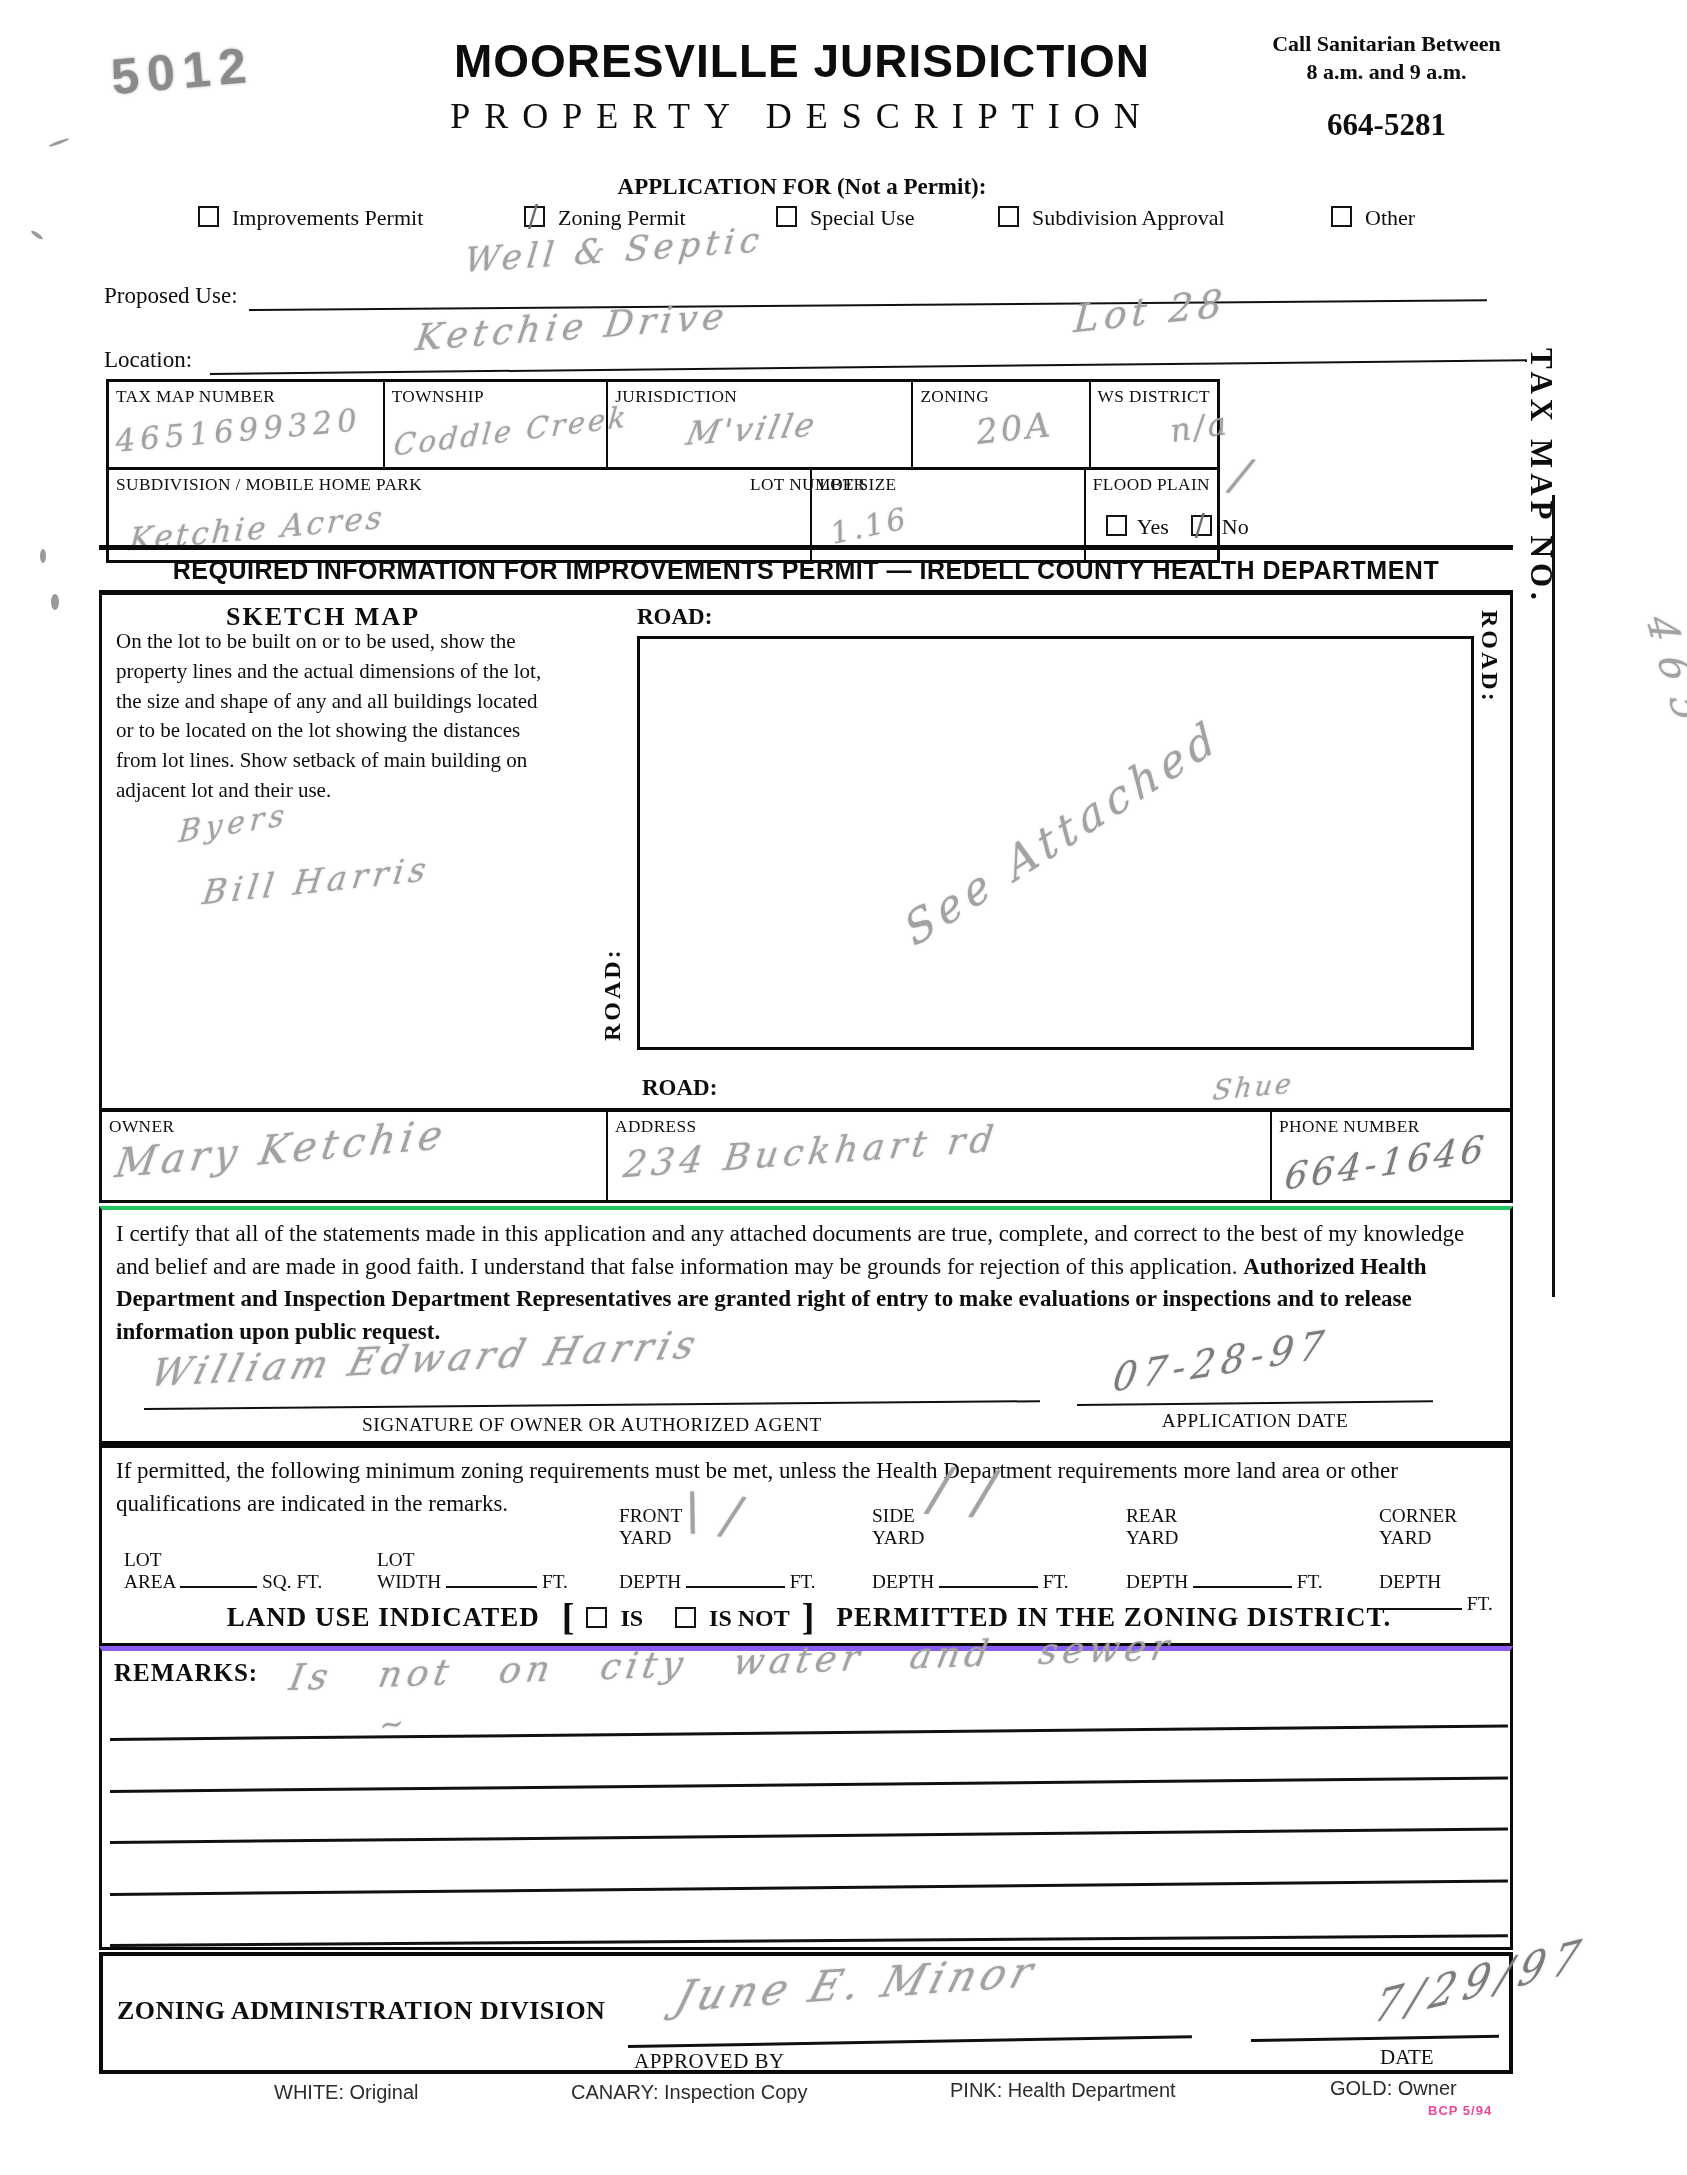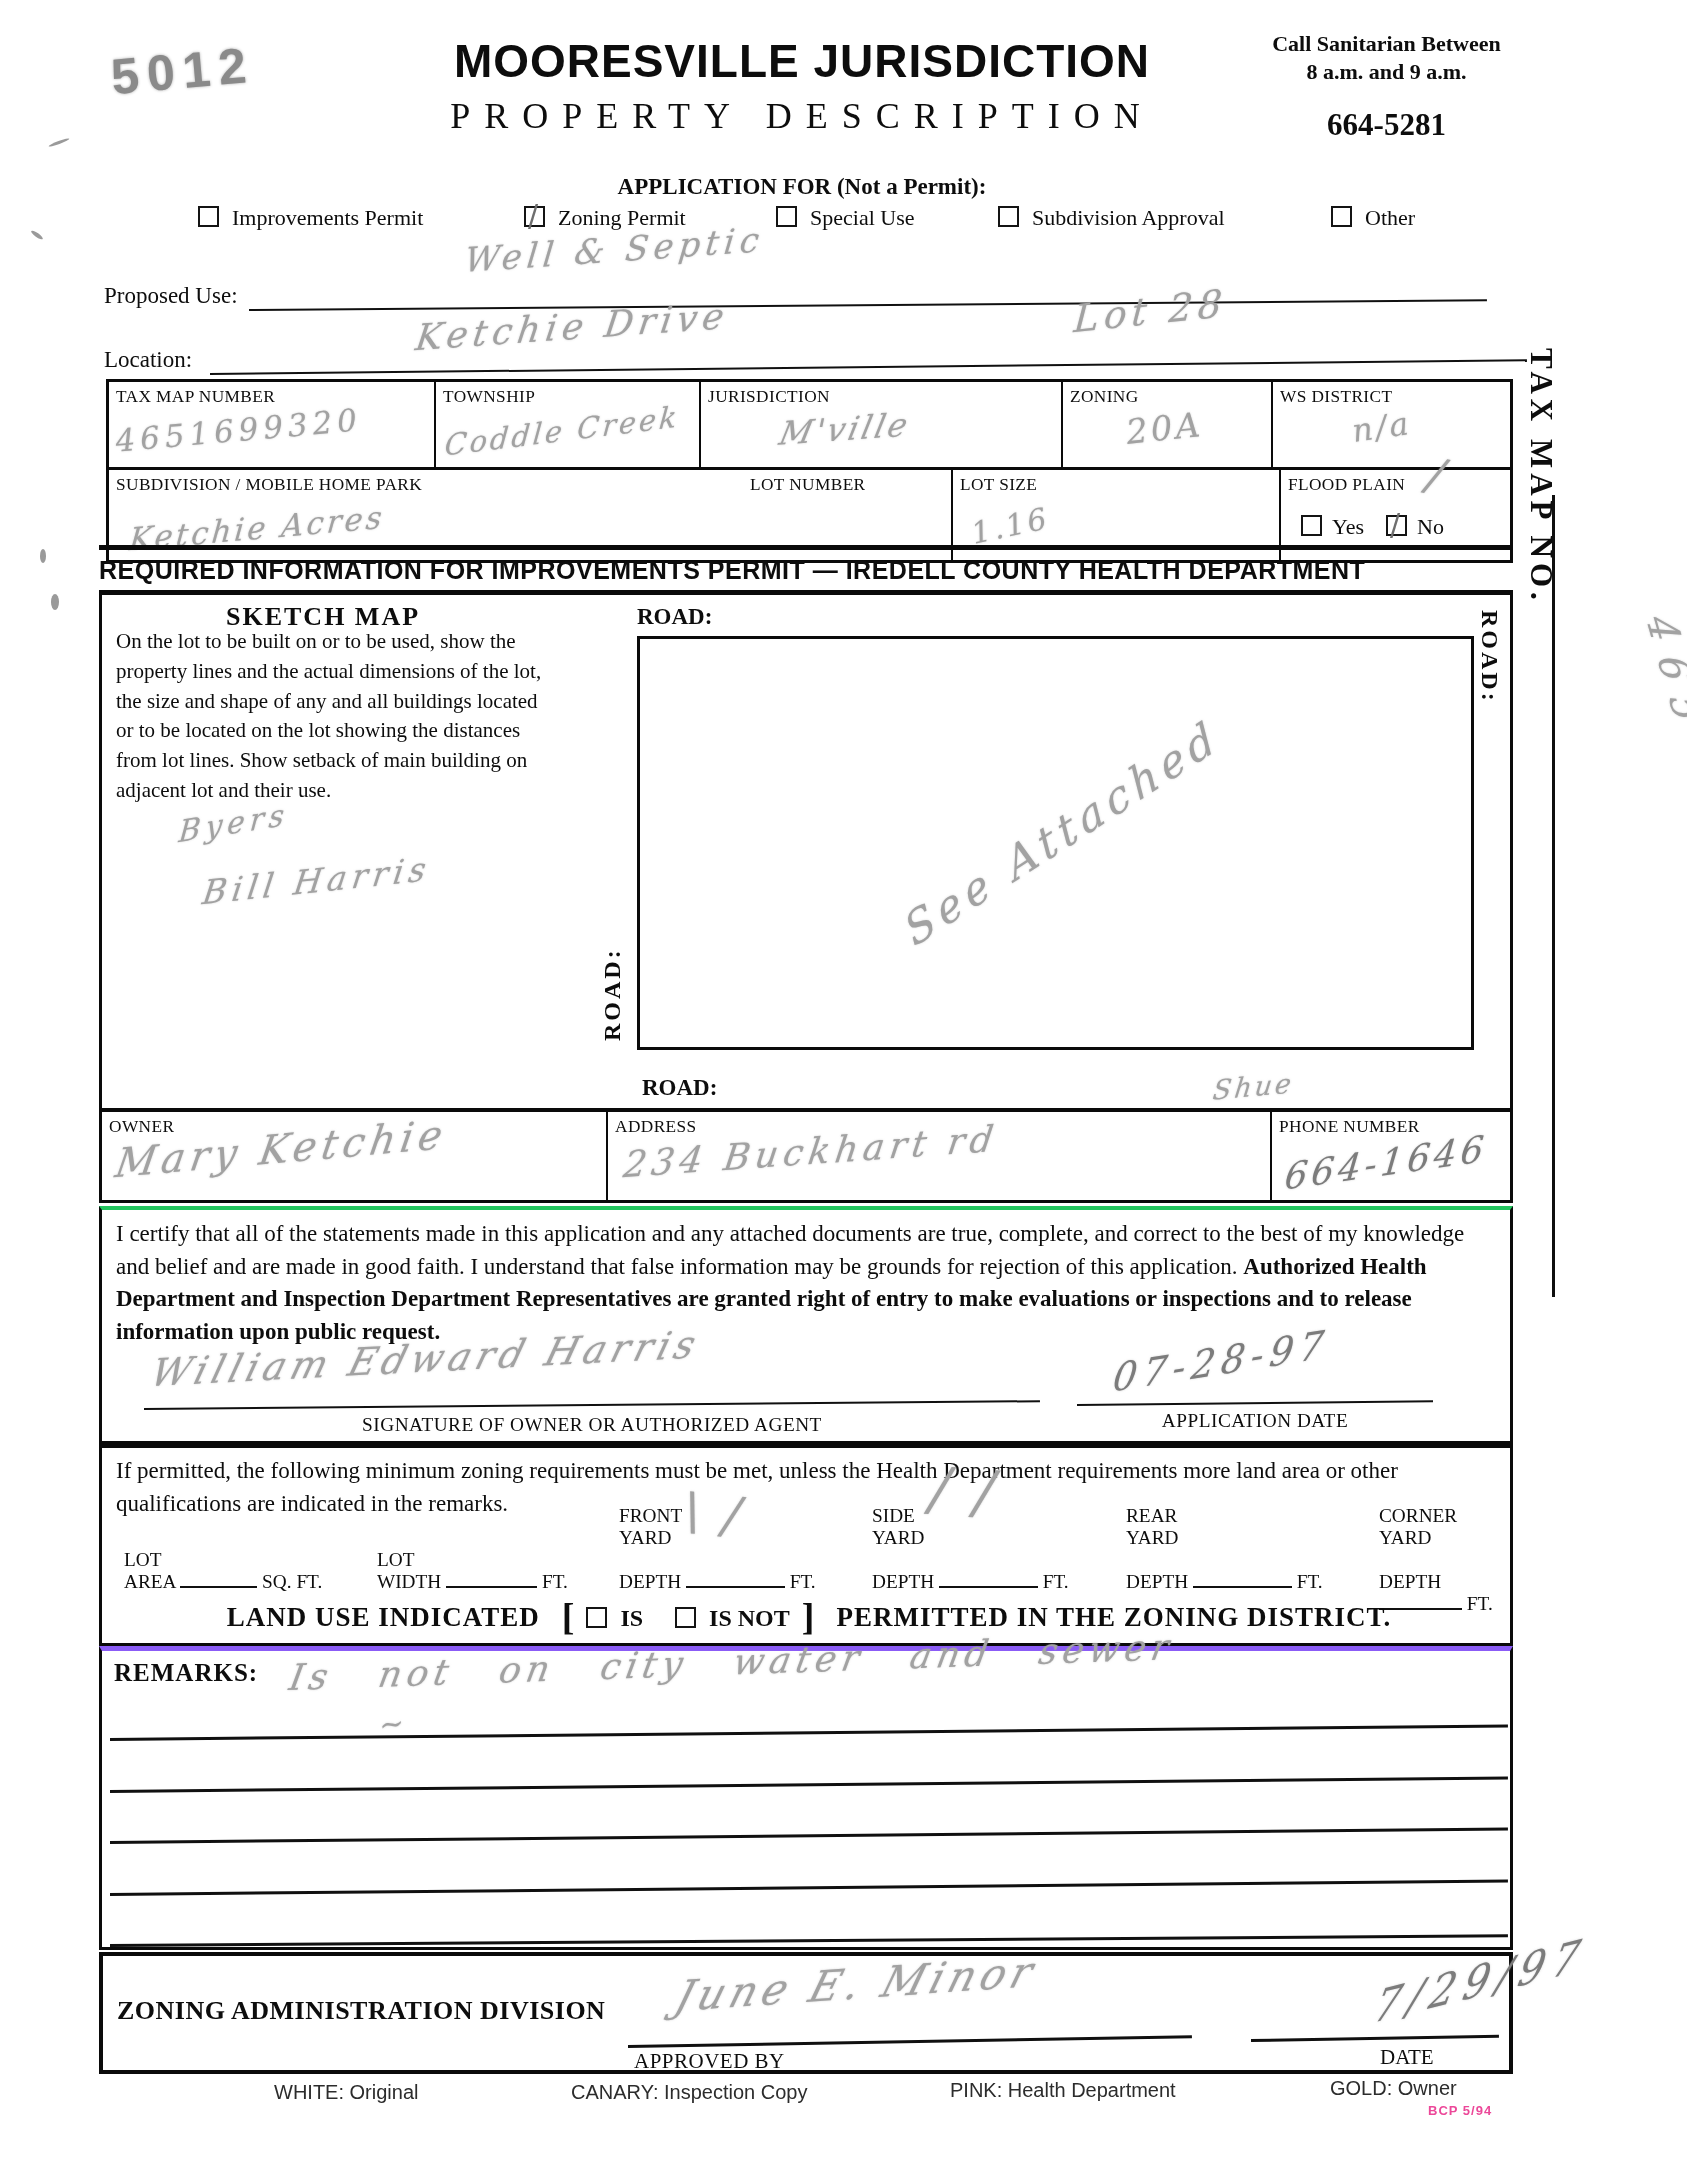--- a/index.html
+++ b/index.html
@@ -18,21 +18,21 @@
   .cb[data-checked="true"]::after{content:"/";position:absolute;left:2px;top:-10px;font-size:30px;
       color:#6e6e6e;font-family:"DejaVu Sans",sans-serif;}
   
   .hw{position:absolute;font-family:"DejaVu Serif",serif;font-style:italic;color:#a2a2a2;
       text-shadow:0 0 2px rgba(170,170,170,.55);white-space:nowrap;letter-spacing:3px;}
   .hw.dark{color:#7c7c7c;}
   .hw.cursive{transform-origin:left center;letter-spacing:5px;}
   .blank{display:inline-block;border-bottom:2px solid #111;vertical-align:baseline;}
   .vtext{writing-mode:vertical-rl;}
   .banner{position:absolute;border-top:5px solid #0a0a0a;border-bottom:5px solid #0a0a0a;
-          text-align:left;box-sizing:border-box;}
+          text-align:center;box-sizing:border-box;}
   .speck{position:absolute;background:#9a9a9a;border-radius:50%;}
   .footnote{font-size:20px;color:#2c2c2c;}
 </style>
 </head>
 <body>
 
 <div id="page">
 
   <div class="abs sans" style="left:111px;top:42px;font-size:50px;font-weight:bold;color:#8a8a8a;letter-spacing:8px;
               transform:rotate(-5deg);text-shadow:0 0 3px #aaa;">5012</div>
@@ -77,21 +77,21 @@
 
   <div class="abs serif" style="left:104px;top:283px;font-size:23px;">Proposed Use:</div>
   <div class="rule" style="left:249px;top:309px;width:1238px;transform:rotate(-0.45deg);"></div>
   <div class="hw cursive" style="left:465px;top:240px;font-size:34px;transform:rotate(-4deg) skewX(-10deg);">Well &amp; Septic</div>
 
   <div class="abs serif" style="left:104px;top:347px;font-size:23px;">Location:</div>
   <div class="rule" style="left:210px;top:373px;width:1317px;transform:rotate(-0.6deg);"></div>
   <div class="hw cursive" style="left:416px;top:317px;font-size:36px;transform:rotate(-4deg) skewX(-12deg);">Ketchie Drive</div>
   <div class="hw cursive" style="left:1074px;top:297px;font-size:38px;transform:rotate(-6deg) skewX(-10deg);">Lot 28</div>
 
-  <div class="box" style="left:106px;top:379px;width:1407px;height:184px;">
+  <div class="box" style="left:106px;top:379px;width:1114px;height:184px;">
     <div style="display:flex;height:85px;border-bottom:3px solid #0a0a0a;">
       <div style="width:325px;border-right:2.5px solid #0a0a0a;position:relative;">
         <div class="celllabel">TAX MAP NUMBER</div>
         <div class="hw" style="left:6px;top:30px;font-size:31px;letter-spacing:5px;transform:rotate(-5deg);">4651699320</div>
       </div>
       <div style="width:263px;border-right:2.5px solid #0a0a0a;position:relative;">
         <div class="celllabel">TOWNSHIP</div>
         <div class="hw" style="left:8px;top:32px;font-size:29px;transform:rotate(-7deg) skewX(-12deg);">Coddle Creek</div>
       </div>
       <div style="width:360px;border-right:2.5px solid #0a0a0a;position:relative;">

